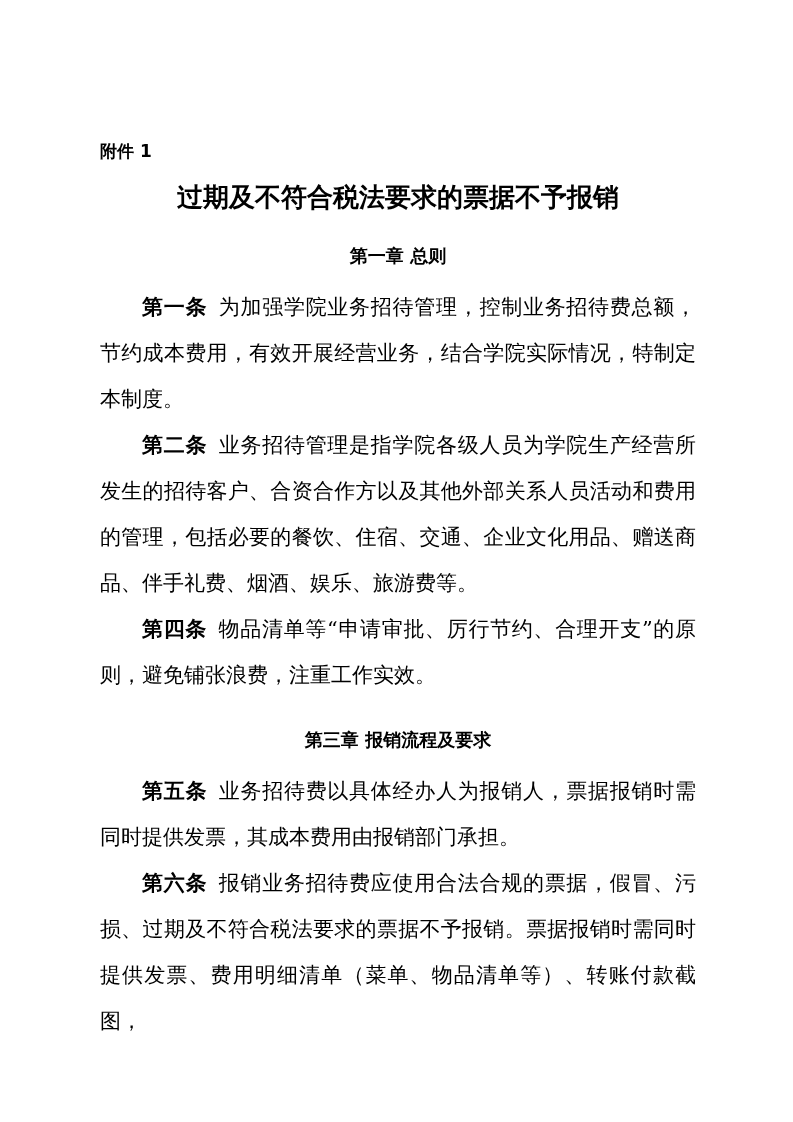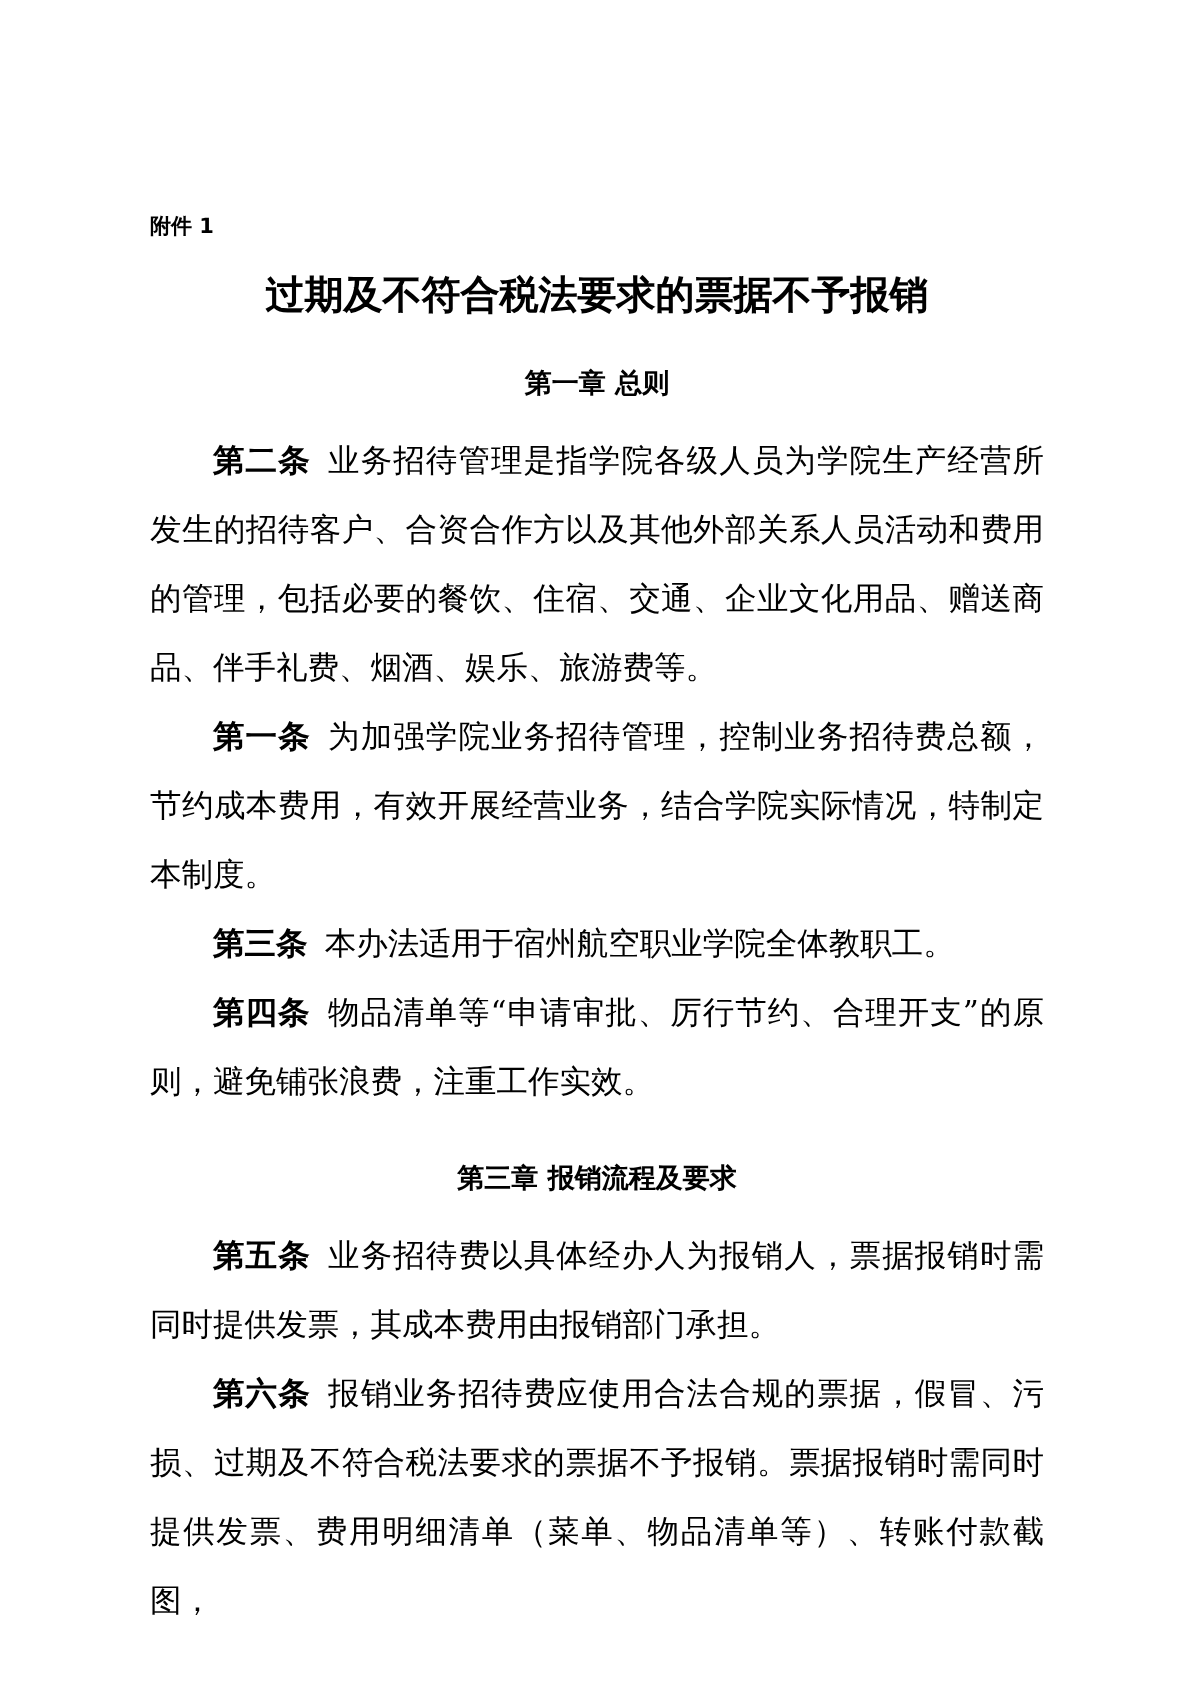--- a/index.html
+++ b/index.html
@@ -17,21 +17,21 @@
   .page {
     box-sizing: border-box;
     width: 793px;
     height: 1122px;
     padding: 138px 97px 60px 100px;
     background: #ffffff;
   }
   .attachment {
     font-family: "DejaVu Sans", "Liberation Sans", sans-serif;
     font-weight: bold;
-    font-size: 14px;
+    font-size: 17px;
     line-height: 26px;
     margin: 0;
   }
   .doc-title {
     font-family: "DejaVu Sans", "Liberation Sans", sans-serif;
     font-weight: bold;
     font-size: 26px;
     line-height: 34px;
     text-align: center;
     margin: 16px 0 0 0;
@@ -61,30 +61,27 @@
 
 <div class="page">
 
   <p class="attachment">附件 1</p>
 
   <h1 class="doc-title">过期及不符合税法要求的票据不予报销</h1>
 
   <h2 class="chapter-heading">第一章 总则</h2>
 
   <p class="article">
-    <span class="article-label">第二条</span><span>业务招待管理是指学院各级人员为学院生产经营所发生的招待客户、合资合作方以及其他外部关系人员活动和费用的管理，包括必要的餐饮、住宿、交通、企业文化用品、赠送商品、伴手礼费、烟酒、娱乐、旅游费等。</span>
-  </p>
-
-  <p class="article">
     <span class="article-label">第一条</span><span>为加强学院业务招待管理，控制业务招待费总额，节约成本费用，有效开展经营业务，结合学院实际情况，特制定本制度。</span>
   </p>
 
   <p class="article">
-    <span class="article-label">第三条</span><span>本办法适用于宿州航空职业学院全体教职工。</span>
+    <span class="article-label">第二条</span><span>业务招待管理是指学院各级人员为学院生产经营所发生的招待客户、合资合作方以及其他外部关系人员活动和费用的管理，包括必要的餐饮、住宿、交通、企业文化用品、赠送商品、伴手礼费、烟酒、娱乐、旅游费等。</span>
   </p>
+
 
 
   <p class="article">
     <span class="article-label">第四条</span><span>物品清单等“申请审批、厉行节约、合理开支”的原则，避免铺张浪费，注重工作实效。</span>
   </p>
 
   <h2 class="chapter-heading">第三章 报销流程及要求</h2>
 
   <p class="article">
     <span class="article-label">第五条</span><span>业务招待费以具体经办人为报销人，票据报销时需同时提供发票，其成本费用由报销部门承担。</span>

